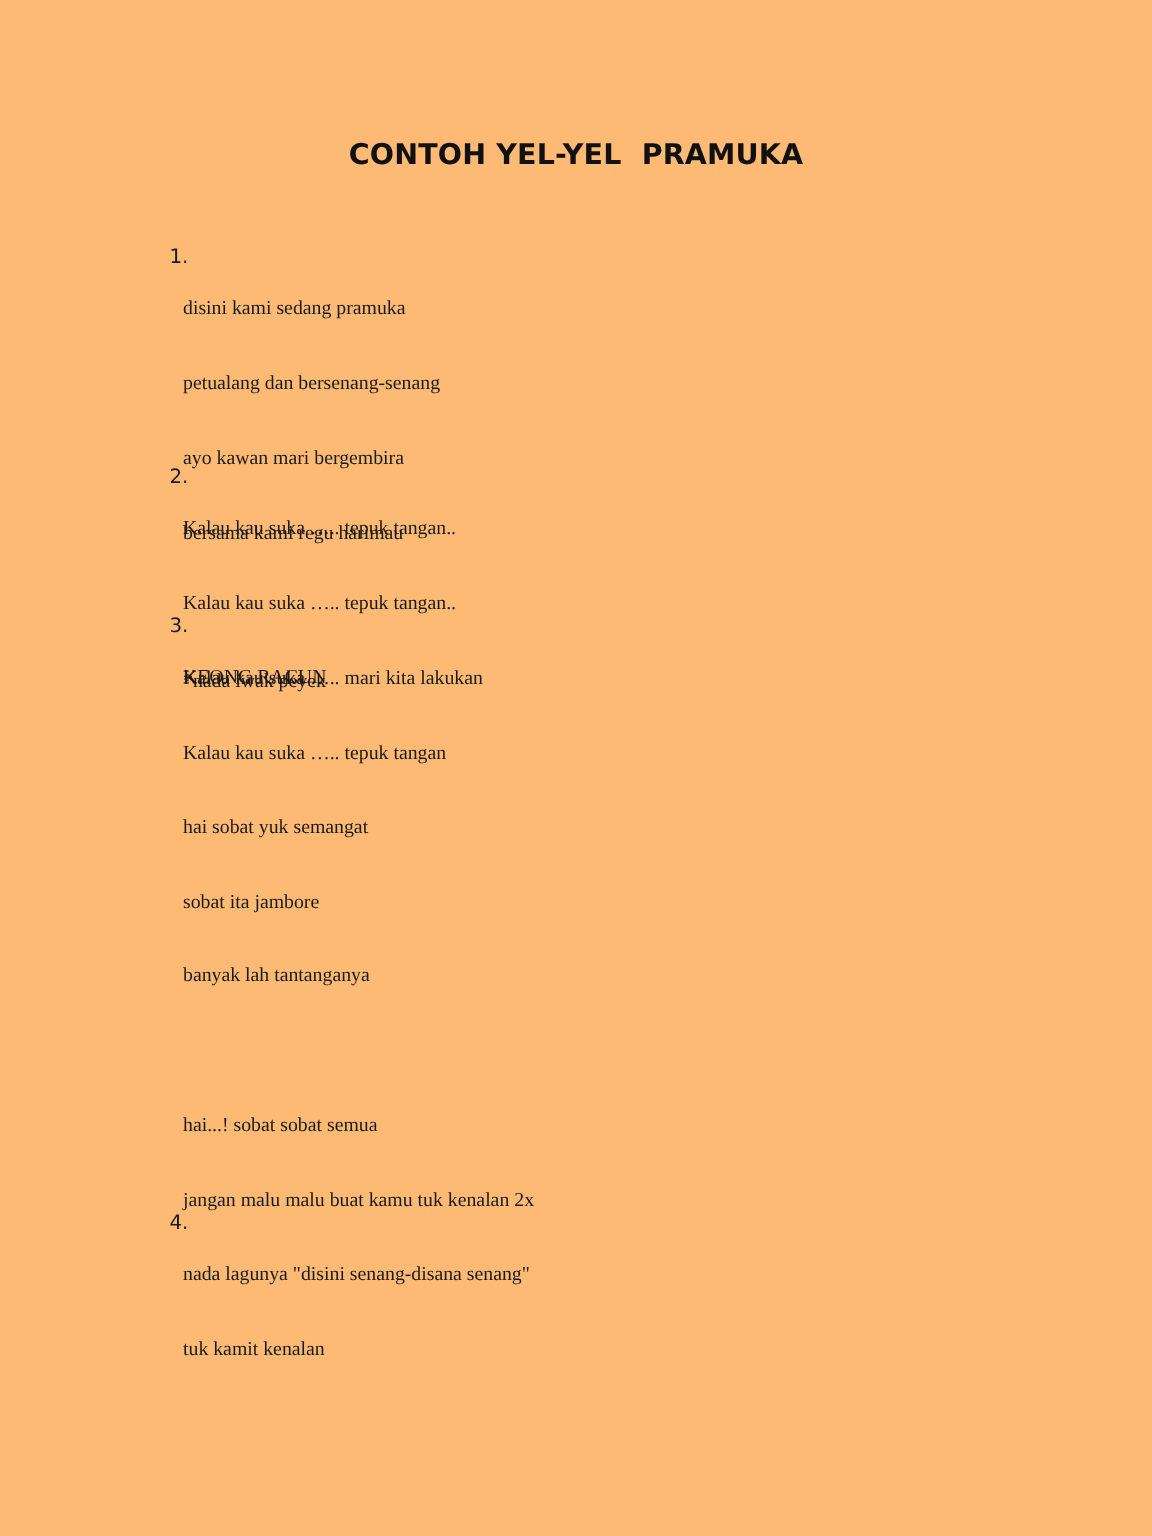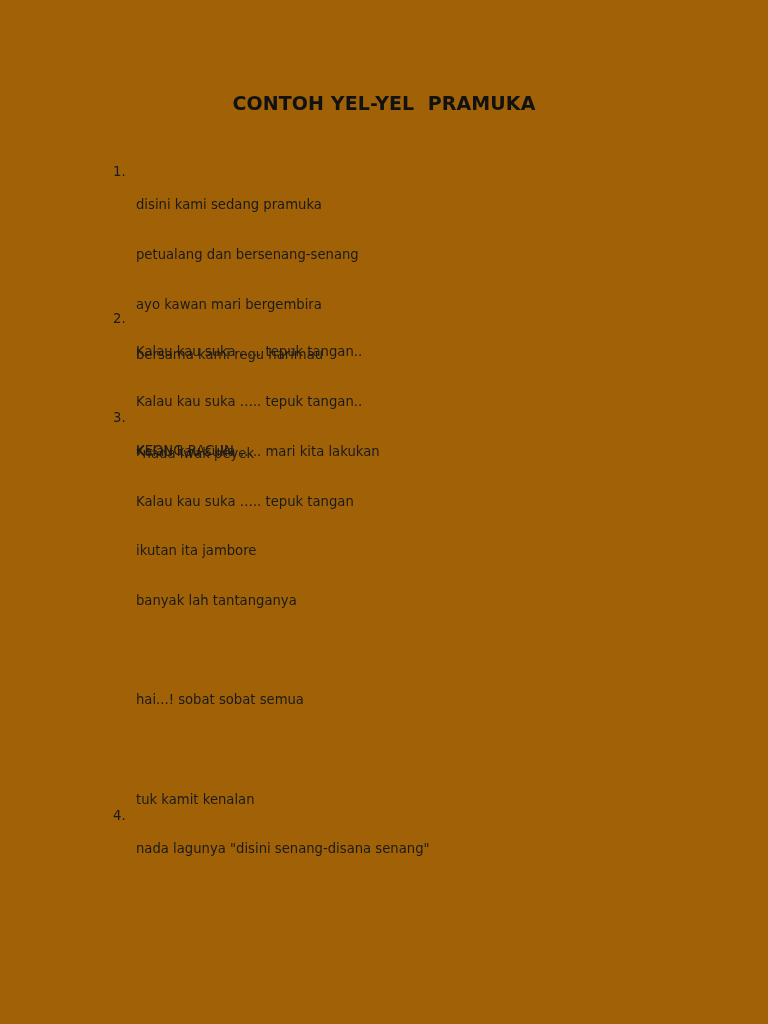--- a/index.html
+++ b/index.html
@@ -12,21 +12,21 @@
       height: 1024px;
       position: relative;
       overflow: hidden;
       font-family: "DejaVu Sans", sans-serif;
       color: #1a1a1a;
     }
     .page {
       position: absolute;
       left: 0; top: 0;
       width: 768px; height: 1024px;
-      background: #a16207;
+      background: #fdba74;
     }
     .title {
       position: absolute;
       left: 0;
       width: 768px;
       top: 92px;
       text-align: center;
       font-family: "DejaVu Sans", sans-serif;
       font-weight: bold;
       font-size: 19px;
@@ -42,23 +42,24 @@
     }
     .item .num {
       position: absolute;
       left: 0;
       top: 0;
       width: 22px;
       white-space: pre;
     }
     .item .body {
       position: absolute;
-      left: 23px;
+      left: 9px;
       top: 0;
       white-space: pre;
+      font-family: Liberation Serif, serif;
     }
     .line {
       display: block;
       height: 16.6px;
       white-space: pre;
     }
     .blank {
       display: block;
       height: 16.6px;
     }
@@ -90,24 +91,26 @@
       <span class="line">Kalau kau suka ….. mari kita lakukan</span>
       <span class="line">Kalau kau suka ….. tepuk tangan</span>
     </div>
   </div>
 
   <div class="item" style="top:410px;">
     <span class="num">3.</span>
     <div class="body">
       <span class="line">KEONG RACUN</span>
       <span class="blank"></span>
-      <span class="line">ikutan ita jambore</span>
+      <span class="line">hai sobat yuk semangat</span>
+      <span class="line">sobat ita jambore</span>
       <span class="line">banyak lah tantanganya</span>
       <span class="blank"></span>
       <span class="line">hai...! sobat sobat semua</span>
+      <span class="line">jangan malu malu buat kamu tuk kenalan 2x</span>
       <span class="blank"></span>
       <span class="line">tuk kamit kenalan</span>
       
       
       
       
       
     </div>
   </div>
 

